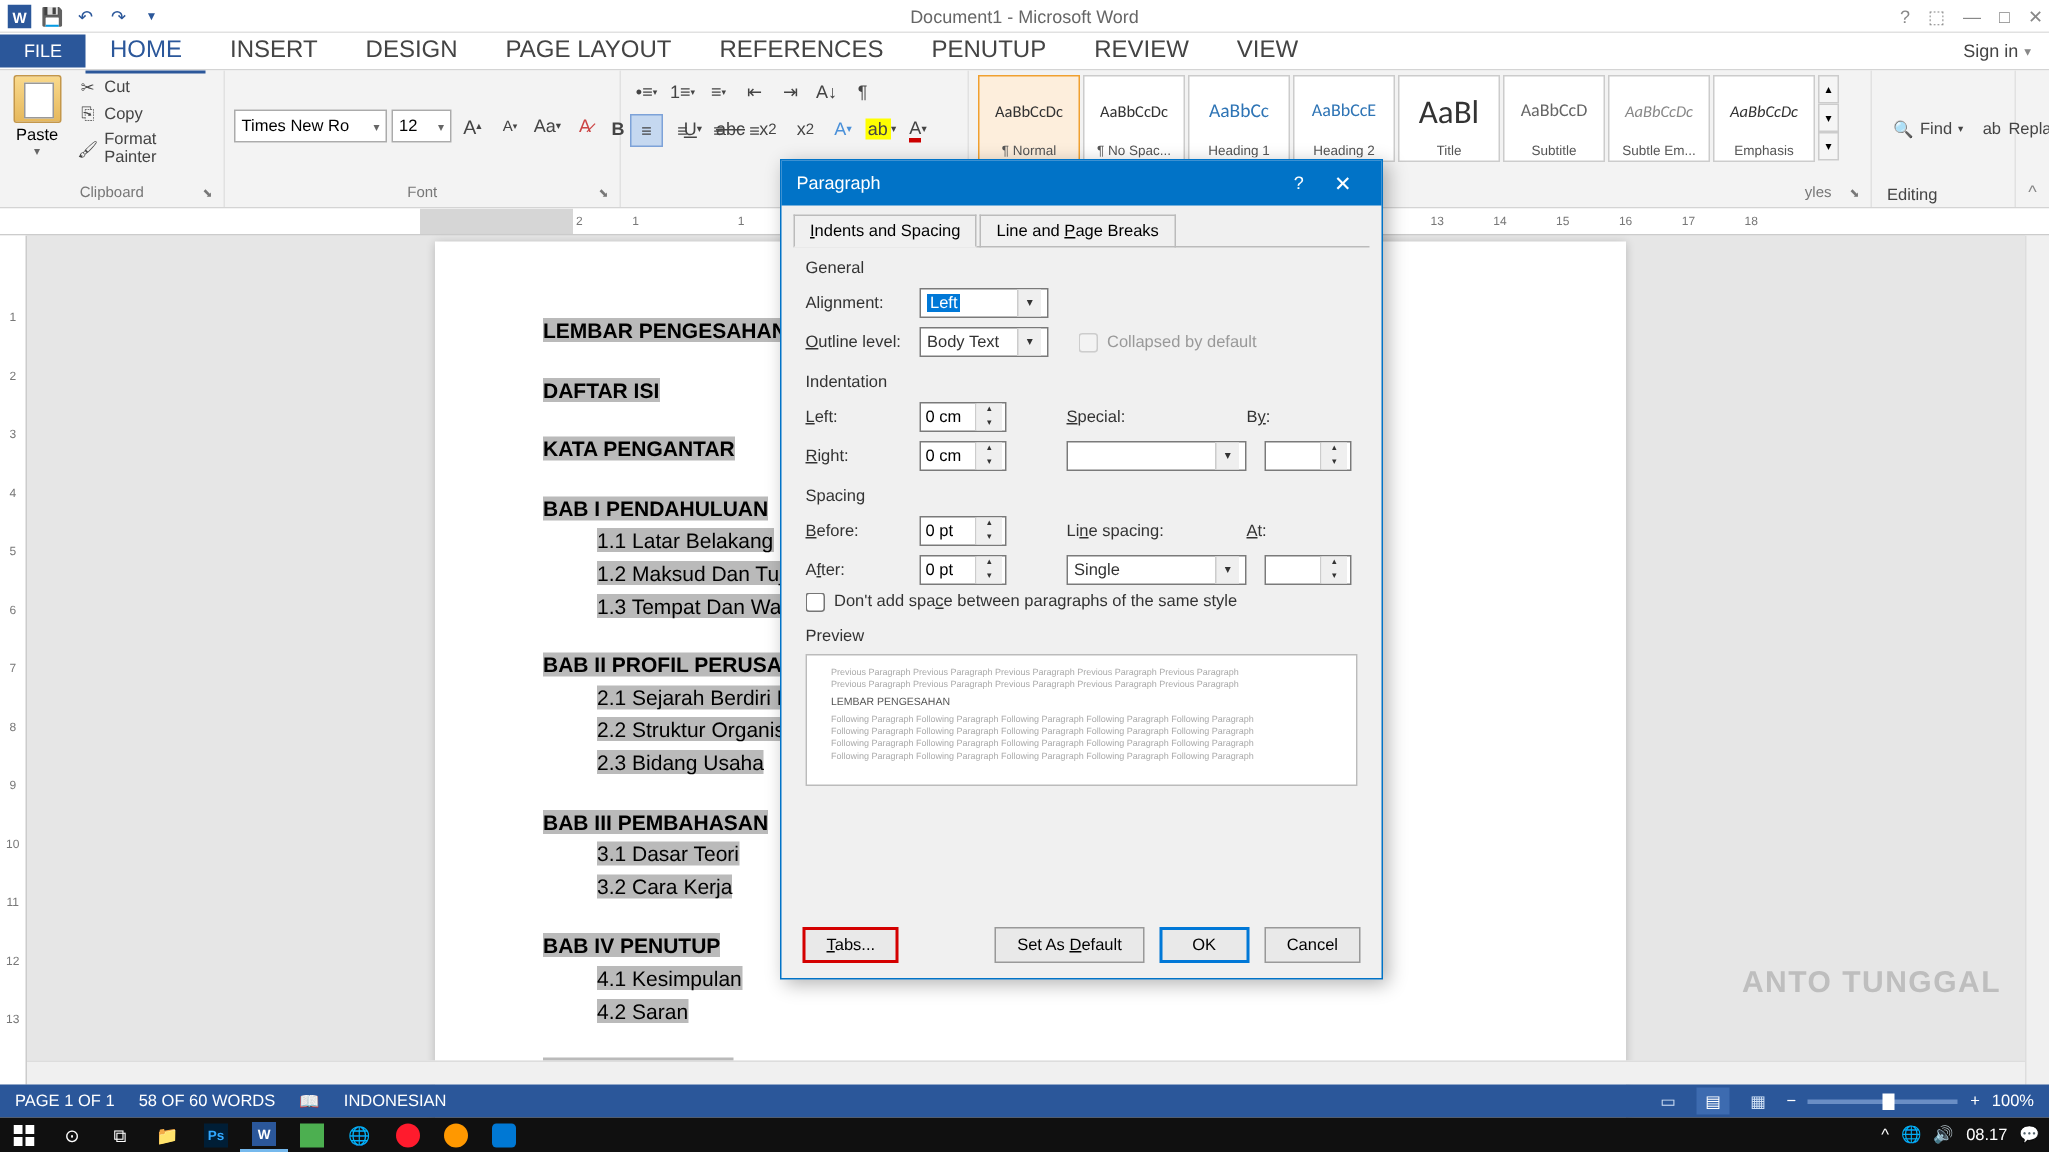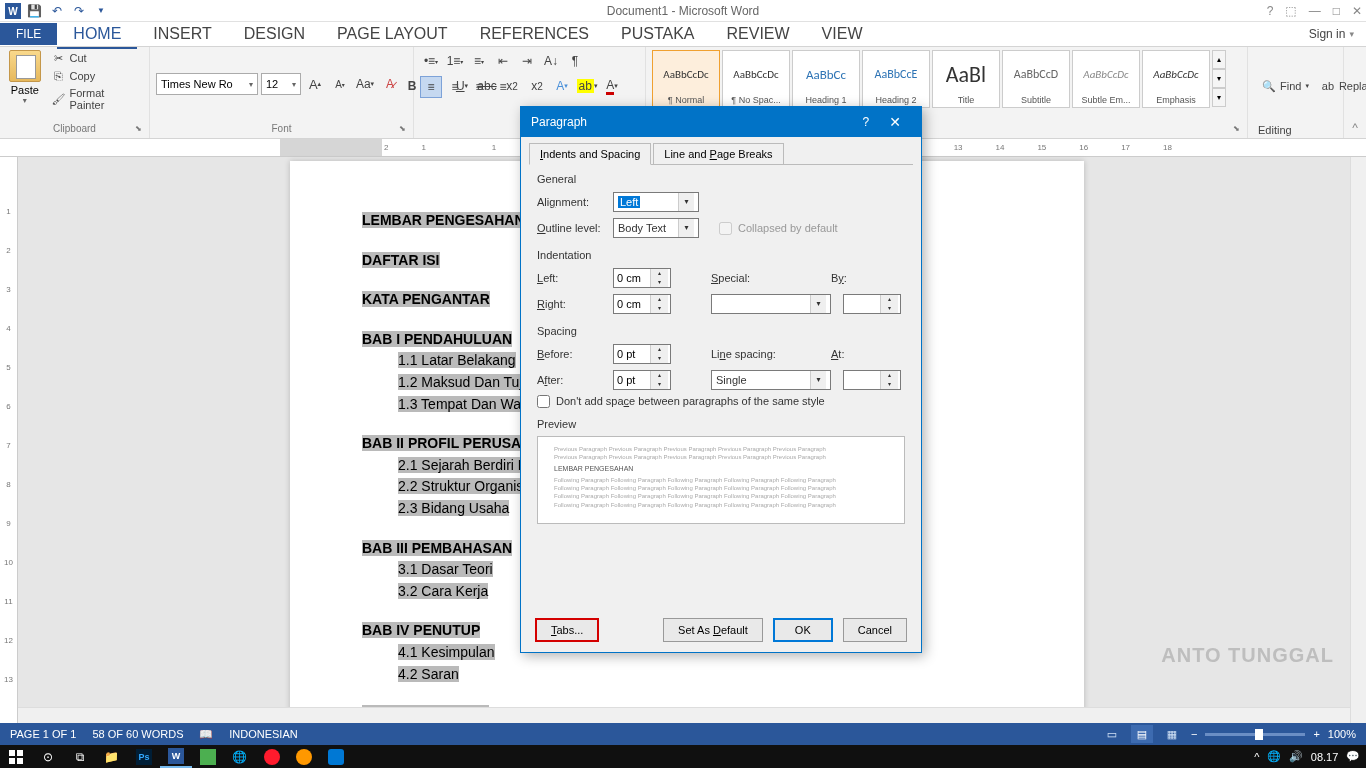--- a/index.html
+++ b/index.html
@@ -145,21 +145,21 @@
   </div>
 </div>
 
 <div class="ribbon-tabs">
   <div class="file-tab">FILE</div>
   <div class="ribbon-tab active">HOME</div>
   <div class="ribbon-tab">INSERT</div>
   <div class="ribbon-tab">DESIGN</div>
   <div class="ribbon-tab">PAGE LAYOUT</div>
   <div class="ribbon-tab">REFERENCES</div>
-  <div class="ribbon-tab">PUSTAKA</div>
+  <div class="ribbon-tab">PENUTUP</div>
   <div class="ribbon-tab">REVIEW</div>
   <div class="ribbon-tab">VIEW</div>
   <div class="signin">
       <span>Sign in</span>
       <span style="font-size:9px;color:#888">▾</span>
     </div>
 </div>
 
 <div class="ribbon">
 
@@ -290,20 +290,21 @@
       <div class="style-item">
           <div class="style-preview" style="font-size:11px;font-style:italic">AaBbCcDc</div>
           <div class="style-name">Emphasis</div>
         </div>
       <div class="style-scroll">
         <div>▴</div>
         <div>▾</div>
         <div>▾</div>
       </div>
     </div>
+    <div class="ribbon-group-label" style="text-align:right;padding-right:20px">yles</div>
     <div class="dialog-launcher">⬊</div>
   </div>
 
   <div class="ribbon-group editing-group" style="width:96px">
     <div style="flex:1">
       <div>
           <span class="small-icon">🔍</span>
           <span>Find</span> 
           <span style="font-size:7px">▾</span>
         </div>

